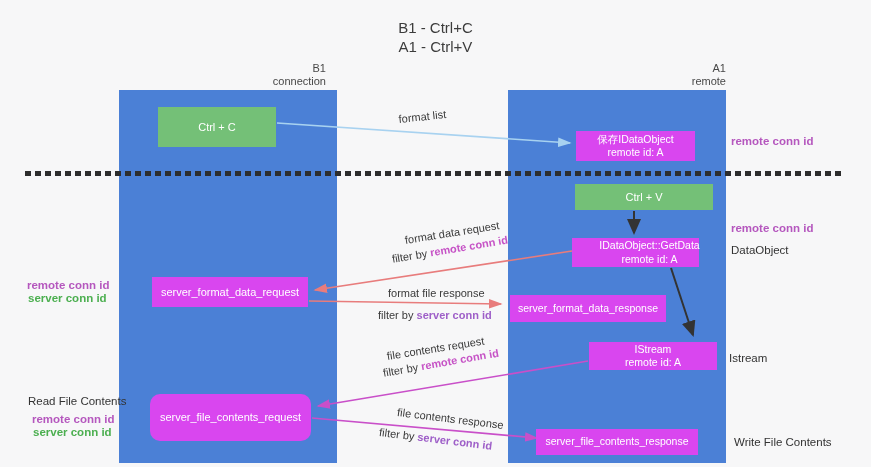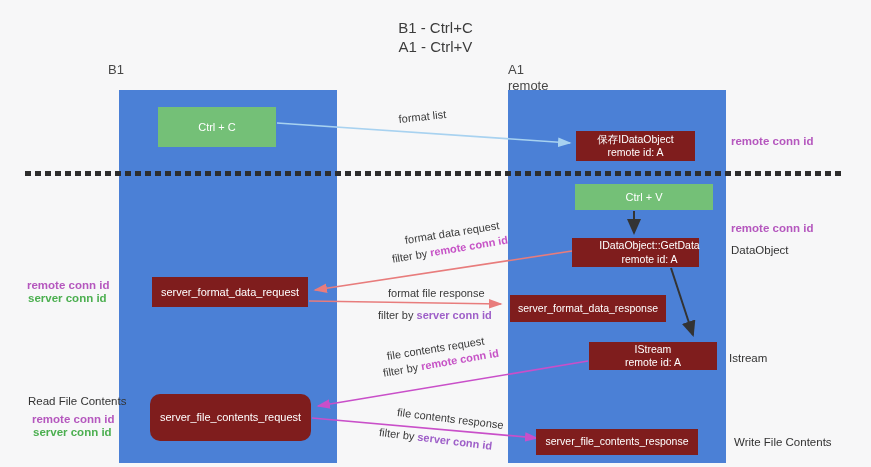--- a/index.html
+++ b/index.html
@@ -4,33 +4,33 @@
 <style>
   * { margin:0; padding:0; box-sizing:border-box; }
   html,body { background:#f7f7f8; }
   .canvas {
     position:relative; width:871px; height:467px; margin:12px auto;
     background:#f7f7f8; overflow:hidden;
     font-family:"Liberation Sans", sans-serif; color:#3a3a3a;
   }
   .abs { position:absolute; white-space:nowrap; }
   .title { left:0; width:871px; top:6px; text-align:center; font-size:15px; color:#3c3c3c; line-height:1.28; }
-  .colhead { text-align:left; font-size:13px; color:#474747; line-height:1.22; }
+  .colhead { text-align:right; font-size:11px; color:#474747; line-height:1.22; }
   .lifeline { background:#4b80d6; }
   .dashline {
     left:25px; top:159px; width:820px; height:5px;
     background:repeating-linear-gradient(90deg,#2d2d2d 0 6px,rgba(0,0,0,0) 6px 10px);
   }
   .node {
     position:absolute; display:flex; flex-direction:column; align-items:center; justify-content:center;
     color:#ffffff; font-size:11px; line-height:1.3; text-align:center;
   }
   .node.small { font-size:10.5px; line-height:1.25; }
   .green { background:#74c077; }
-  .orange { background:#7f1d1d;align-items:center; }
+  .orange { background:#d946ef;align-items:center; }
   .arrows { position:absolute; left:0; top:0; }
   .rlabel { position:absolute; font-size:11px; color:#3a3a3a; white-space:nowrap; transform-origin:left top; }
   .side { position:absolute; font-size:11.5px; white-space:nowrap; }
   .purple-b { color:#b557be; font-weight:bold; }
   .green-b  { color:#4caf50; font-weight:bold; }
   .plain    { color:#333333; }
   .em-remote { color:#c653c6; font-weight:bold; }
   .em-server { color:#9e5fc8; font-weight:bold; }
 </style>
 </head>
@@ -67,20 +67,21 @@
 
   <div class="abs dashline"></div>
 
   <div class="abs title">
     <div>B1 - Ctrl+C</div>
     <div>A1 - Ctrl+V</div>
   </div>
 
   <div class="abs colhead" style="left:108px; top:50px; width:218px;">
     <div>B1</div>
+    <div>connection</div>
   </div>
   <div class="abs colhead" style="left:508px; top:50px; width:218px;">
     <div>A1</div>
     <div>remote</div>
   </div>
 
   <div class="node green" style="left:158px; top:95px; width:118px; height:40px;">Ctrl + C</div>
 
   <div class="node orange small" style="left:576px; top:119px; width:119px; height:30px;">
     <div>保存IDataObject</div>

